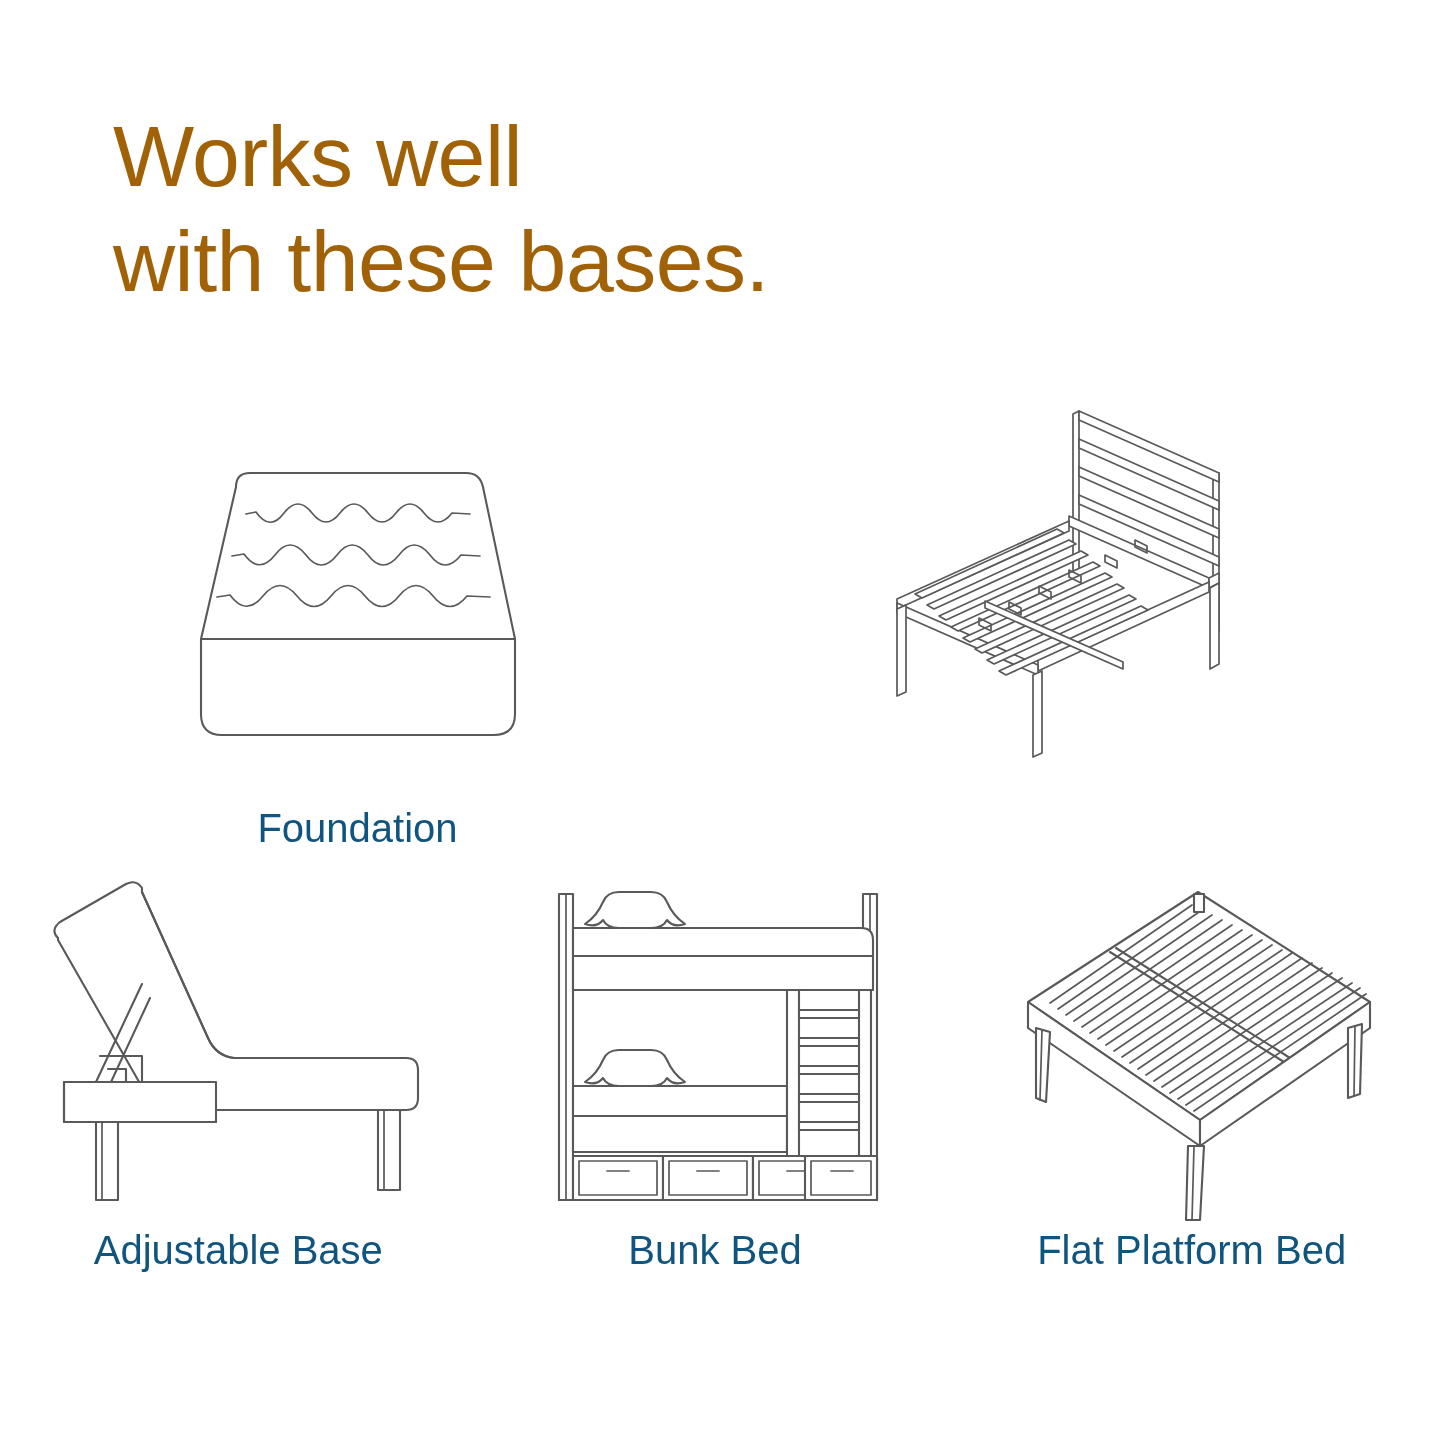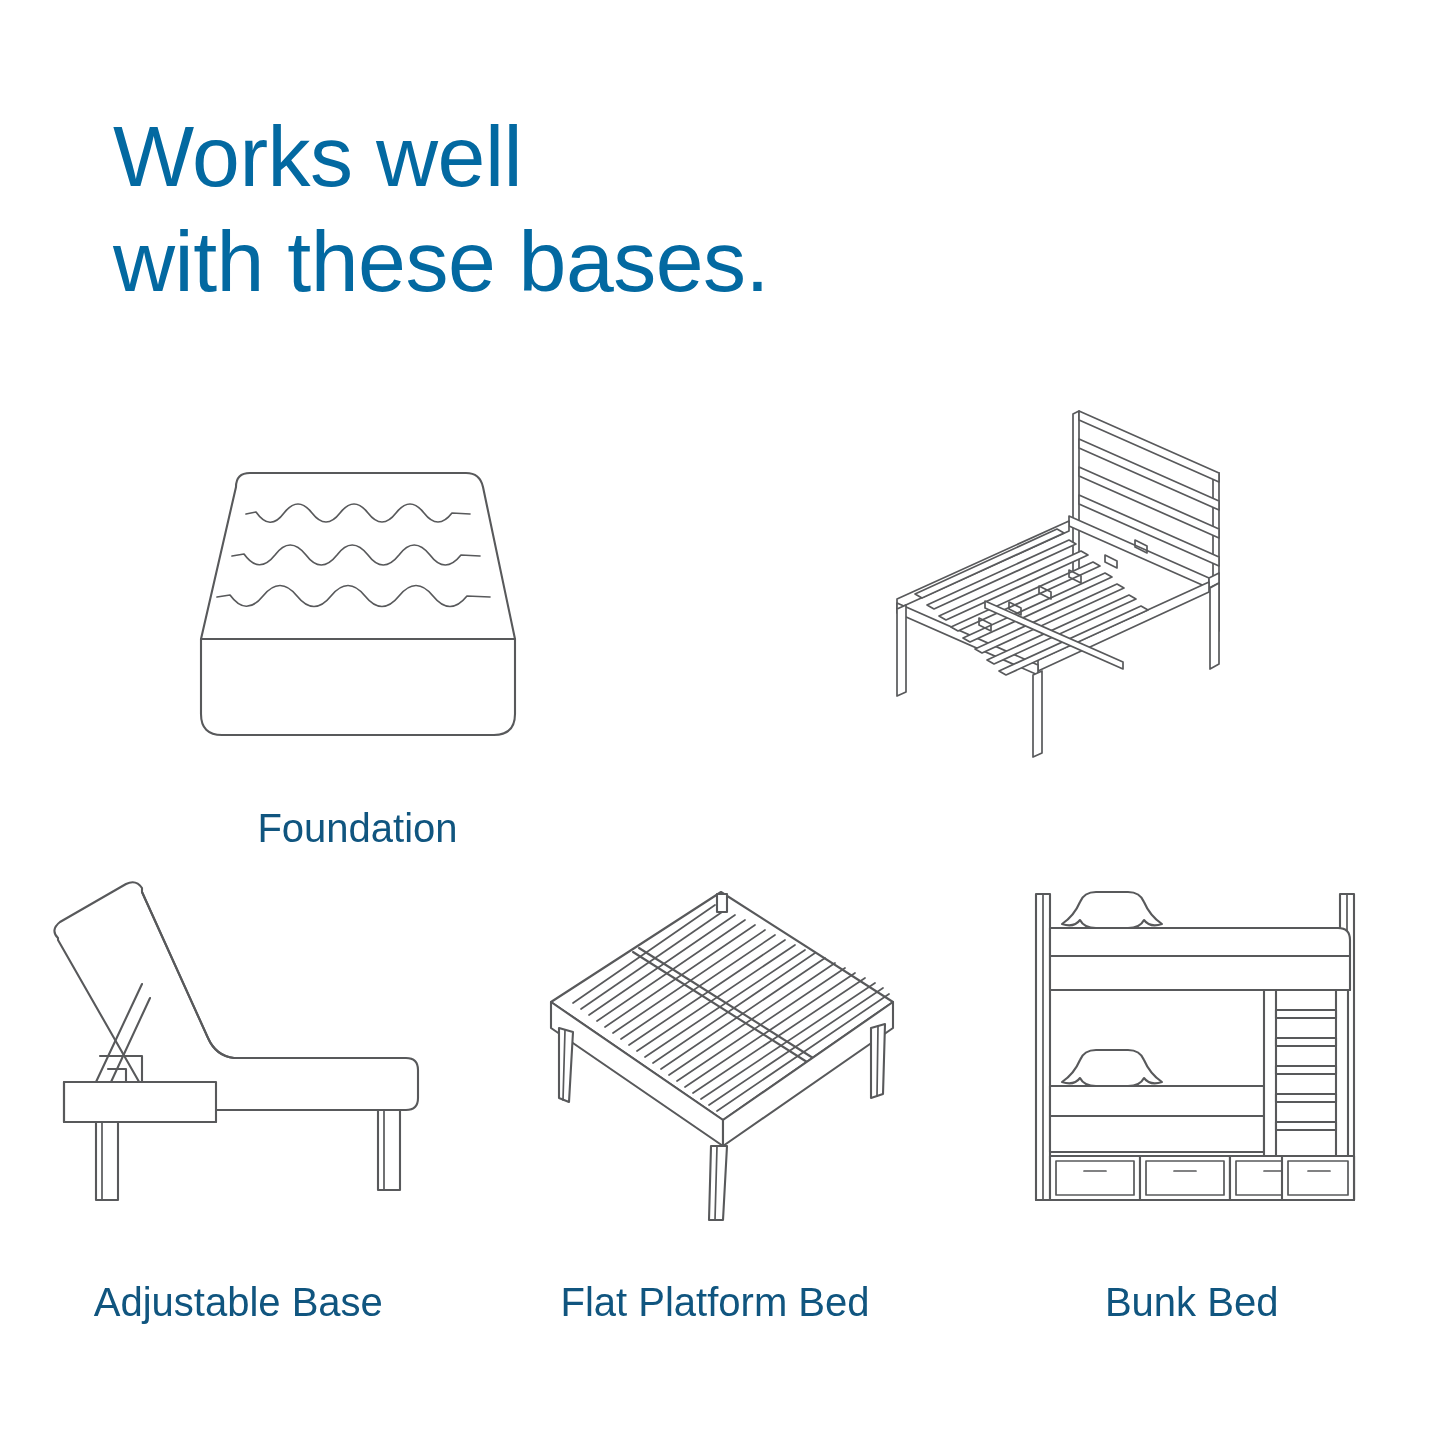--- a/index.html
+++ b/index.html
@@ -17,21 +17,21 @@
   #page {
     position: relative;
     width: 1445px;
     height: 1445px;
     background: #ffffff;
   }
   .heading {
     position: absolute;
     left: 113px;
     top: 104px;
-    color: #0369a1;
+    color: #a16207;
     font-family: "Liberation Sans", sans-serif;
     font-size: 86px;
     font-weight: 400;
     line-height: 1.22;
     letter-spacing: -0.5px;
     white-space: pre-line;
   }
   .grid {
     position: absolute;
     left: 0;
@@ -74,21 +74,21 @@
   .caption {
     color: #10557F;
     font-family: "Liberation Sans", sans-serif;
     font-size: 40px;
     font-weight: 400;
     line-height: 1;
     text-align: center;
     white-space: nowrap;
   }
   .cap-row1 { margin-top: 38px; }
-  .cap-row2 { margin-top: 52px; }
+  .cap-row2 { }
   .ln {
     fill: none;
     stroke: #58595B;
     stroke-width: 2.1;
     stroke-linecap: round;
     stroke-linejoin: round;
   }
   .ln-thin {
     fill: none;
     stroke: #58595B;
@@ -227,20 +227,81 @@
             <path class="ln" d="M 62 186 L 104 186 L 104 212"></path>
             <path class="ln" d="M 70 199 L 88 199 L 88 212"></path>
 
             <path class="fillw" d="M 58 252 L 80 252 L 80 330 L 58 330 Z"></path>
             <path class="ln-thin" d="M 64 252 L 64 330"></path>
             <path class="fillw" d="M 340 240 L 362 240 L 362 320 L 340 320 Z"></path>
             <path class="ln-thin" d="M 346 240 L 346 320"></path>
           </svg>
         </div>
         <div class="caption cap-row2">Adjustable Base</div>
+      </div>
+
+      <div class="cell">
+        <div class="art art-2">
+          <svg viewBox="0 0 400 360" xmlns="http://www.w3.org/2000/svg">
+            <g>
+
+              <path class="fillw" d="M 44 24 L 58 24 L 58 330 L 44 330 Z"></path>
+              <path class="ln-thin" d="M 51 24 L 51 330"></path>
+
+              <path class="fillw" d="M 348 24 L 362 24 L 362 330 L 348 330 Z"></path>
+              <path class="ln-thin" d="M 355 24 L 355 330"></path>
+
+              <path class="fillw" d="M 58 58 L 346 58 Q 358 58 358 70 L 358 86 L 58 86 Z"></path>
+              <path class="ln" d="M 58 86 L 358 86"></path>
+
+              <path class="fillw" d="M 58 86 L 358 86 L 358 120 L 58 120 Z"></path>
+              <path class="ln" d="M 58 120 L 358 120"></path>
+
+              <path class="fillw" d="M 70 54 Q 82 46 88 32 Q 92 22 104 22 L 136 22 Q 148 22 152 32 Q 158 46 170 54 Q 158 58 152 50 Q 148 58 136 58 L 104 58 Q 92 58 88 50 Q 82 58 70 54 Z"></path>
+
+              <path class="fillw" d="M 58 216 L 272 216 L 272 246 L 58 246 Z"></path>
+              <path class="ln" d="M 58 246 L 272 246"></path>
+
+              <path class="fillw" d="M 58 246 L 272 246 L 272 282 L 58 282 Z"></path>
+              <path class="ln" d="M 58 282 L 272 282"></path>
+
+              <path class="fillw" d="M 70 212 Q 82 204 88 190 Q 92 180 104 180 L 136 180 Q 148 180 152 190 Q 158 204 170 212 Q 158 216 152 208 Q 148 216 136 216 L 104 216 Q 92 216 88 208 Q 82 216 70 212 Z"></path>
+
+              <path class="fillw" d="M 272 120 L 284 120 L 284 290 L 272 290 Z"></path>
+              <path class="fillw" d="M 344 120 L 356 120 L 356 290 L 344 290 Z"></path>
+
+              <path class="fillw" d="M 284 140 L 344 140 L 344 148 L 284 148 Z"></path>
+              <path class="fillw" d="M 284 168 L 344 168 L 344 176 L 284 176 Z"></path>
+              <path class="fillw" d="M 284 196 L 344 196 L 344 204 L 284 204 Z"></path>
+              <path class="fillw" d="M 284 224 L 344 224 L 344 232 L 284 232 Z"></path>
+              <path class="fillw" d="M 284 252 L 344 252 L 344 260 L 284 260 Z"></path>
+
+              <path class="fillw" d="M 58 286 L 148 286 L 148 330 L 58 330 Z"></path>
+              <path class="fillw-thin" d="M 64 291 L 142 291 L 142 325 L 64 325 Z"></path>
+              <path class="ln-thin" d="M 92 301 L 114 301"></path>
+
+              <path class="fillw" d="M 148 286 L 238 286 L 238 330 L 148 330 Z"></path>
+              <path class="fillw-thin" d="M 154 291 L 232 291 L 232 325 L 154 325 Z"></path>
+              <path class="ln-thin" d="M 182 301 L 204 301"></path>
+
+              <path class="fillw" d="M 238 286 L 272 286 L 272 330 L 238 330 Z"></path>
+              <path class="fillw" d="M 238 286 L 328 286 L 328 330 L 238 330 Z"></path>
+              <path class="fillw-thin" d="M 244 291 L 322 291 L 322 325 L 244 325 Z"></path>
+              <path class="ln-thin" d="M 272 301 L 294 301"></path>
+
+              <path class="fillw" d="M 328 286 L 362 286 L 362 330 L 328 330 Z"></path>
+              <path class="fillw" d="M 290 286 L 362 286 L 362 330 L 290 330 Z"></path>
+              <path class="fillw-thin" d="M 296 291 L 356 291 L 356 325 L 296 325 Z"></path>
+              <path class="ln-thin" d="M 316 301 L 338 301"></path>
+
+              <path class="ln" d="M 44 330 L 362 330"></path>
+            </g>
+          </svg>
+        </div>
+        <div class="caption cap-row2">Bunk Bed</div>
       </div>
 
       <div class="cell">
         <div class="art art-2">
           <svg viewBox="0 0 400 360" xmlns="http://www.w3.org/2000/svg">
             <g>
 
               <path class="fillw" d="M 36 132 L 206 22 L 378 132 L 208 250 Z"></path>
 
               <g class="ln-thin">
@@ -278,77 +339,16 @@
               <path class="ln-thin" d="M 202 276 L 200 350"></path>
               <path class="fillw" d="M 356 158 L 370 154 L 368 224 L 356 228 Z"></path>
               <path class="ln-thin" d="M 363 156 L 362 226"></path>
               <path class="fillw" d="M 202 24 L 212 24 L 212 42 L 202 42 Z"></path>
             </g>
           </svg>
         </div>
         <div class="caption cap-row2">Flat Platform Bed</div>
       </div>
 
-      <div class="cell">
-        <div class="art art-2">
-          <svg viewBox="0 0 400 360" xmlns="http://www.w3.org/2000/svg">
-            <g>
-
-              <path class="fillw" d="M 44 24 L 58 24 L 58 330 L 44 330 Z"></path>
-              <path class="ln-thin" d="M 51 24 L 51 330"></path>
-
-              <path class="fillw" d="M 348 24 L 362 24 L 362 330 L 348 330 Z"></path>
-              <path class="ln-thin" d="M 355 24 L 355 330"></path>
-
-              <path class="fillw" d="M 58 58 L 346 58 Q 358 58 358 70 L 358 86 L 58 86 Z"></path>
-              <path class="ln" d="M 58 86 L 358 86"></path>
-
-              <path class="fillw" d="M 58 86 L 358 86 L 358 120 L 58 120 Z"></path>
-              <path class="ln" d="M 58 120 L 358 120"></path>
-
-              <path class="fillw" d="M 70 54 Q 82 46 88 32 Q 92 22 104 22 L 136 22 Q 148 22 152 32 Q 158 46 170 54 Q 158 58 152 50 Q 148 58 136 58 L 104 58 Q 92 58 88 50 Q 82 58 70 54 Z"></path>
-
-              <path class="fillw" d="M 58 216 L 272 216 L 272 246 L 58 246 Z"></path>
-              <path class="ln" d="M 58 246 L 272 246"></path>
-
-              <path class="fillw" d="M 58 246 L 272 246 L 272 282 L 58 282 Z"></path>
-              <path class="ln" d="M 58 282 L 272 282"></path>
-
-              <path class="fillw" d="M 70 212 Q 82 204 88 190 Q 92 180 104 180 L 136 180 Q 148 180 152 190 Q 158 204 170 212 Q 158 216 152 208 Q 148 216 136 216 L 104 216 Q 92 216 88 208 Q 82 216 70 212 Z"></path>
-
-              <path class="fillw" d="M 272 120 L 284 120 L 284 290 L 272 290 Z"></path>
-              <path class="fillw" d="M 344 120 L 356 120 L 356 290 L 344 290 Z"></path>
-
-              <path class="fillw" d="M 284 140 L 344 140 L 344 148 L 284 148 Z"></path>
-              <path class="fillw" d="M 284 168 L 344 168 L 344 176 L 284 176 Z"></path>
-              <path class="fillw" d="M 284 196 L 344 196 L 344 204 L 284 204 Z"></path>
-              <path class="fillw" d="M 284 224 L 344 224 L 344 232 L 284 232 Z"></path>
-              <path class="fillw" d="M 284 252 L 344 252 L 344 260 L 284 260 Z"></path>
-
-              <path class="fillw" d="M 58 286 L 148 286 L 148 330 L 58 330 Z"></path>
-              <path class="fillw-thin" d="M 64 291 L 142 291 L 142 325 L 64 325 Z"></path>
-              <path class="ln-thin" d="M 92 301 L 114 301"></path>
-
-              <path class="fillw" d="M 148 286 L 238 286 L 238 330 L 148 330 Z"></path>
-              <path class="fillw-thin" d="M 154 291 L 232 291 L 232 325 L 154 325 Z"></path>
-              <path class="ln-thin" d="M 182 301 L 204 301"></path>
-
-              <path class="fillw" d="M 238 286 L 272 286 L 272 330 L 238 330 Z"></path>
-              <path class="fillw" d="M 238 286 L 328 286 L 328 330 L 238 330 Z"></path>
-              <path class="fillw-thin" d="M 244 291 L 322 291 L 322 325 L 244 325 Z"></path>
-              <path class="ln-thin" d="M 272 301 L 294 301"></path>
-
-              <path class="fillw" d="M 328 286 L 362 286 L 362 330 L 328 330 Z"></path>
-              <path class="fillw" d="M 290 286 L 362 286 L 362 330 L 290 330 Z"></path>
-              <path class="fillw-thin" d="M 296 291 L 356 291 L 356 325 L 296 325 Z"></path>
-              <path class="ln-thin" d="M 316 301 L 338 301"></path>
-
-              <path class="ln" d="M 44 330 L 362 330"></path>
-            </g>
-          </svg>
-        </div>
-        <div class="caption cap-row2">Bunk Bed</div>
-      </div>
-
     </div>
 
   </div>
 </div>
 
 </body></html>

